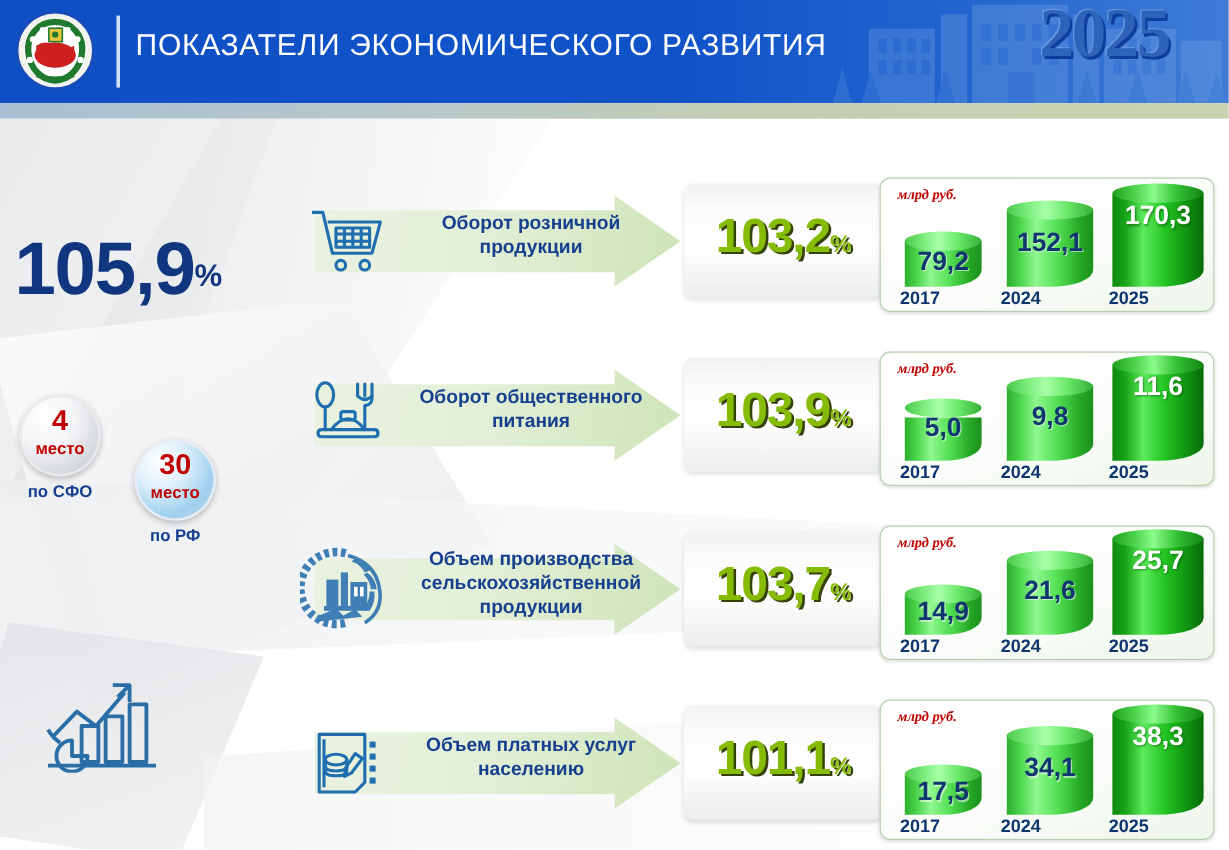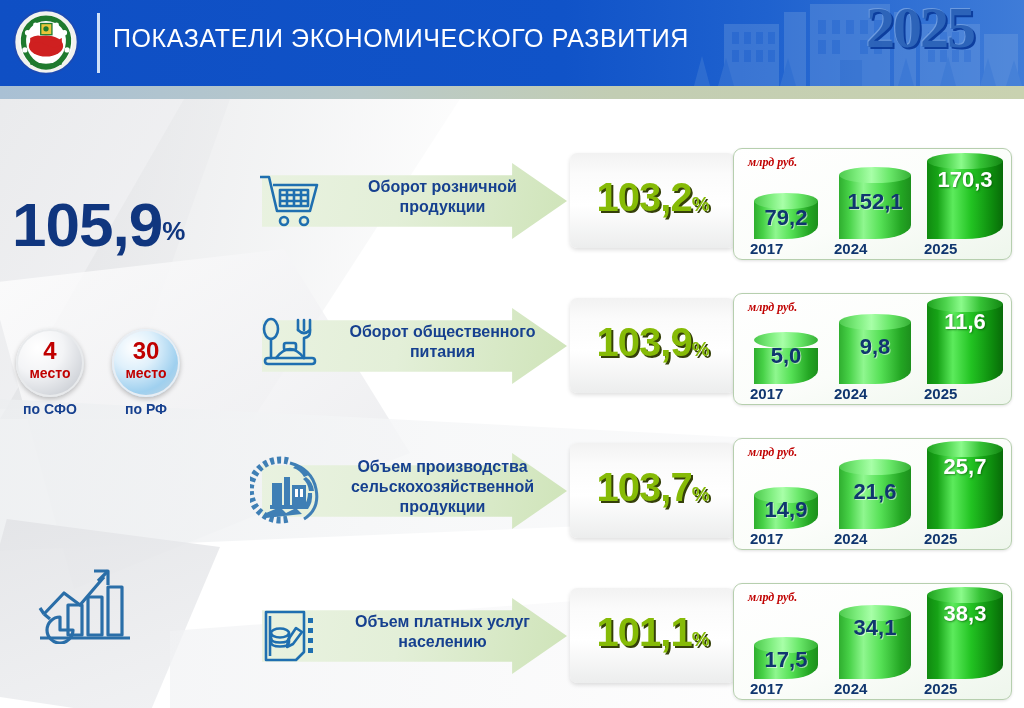--- a/index.html
+++ b/index.html
@@ -95,20 +95,21 @@
     text-align:center;vertical-align:top;position:relative;
     margin-right:28px;
   }
   .badge.silver{
     background:radial-gradient(circle at 32% 28%,#ffffff 0%,#f3f4f6 38%,#d6d9de 70%,#b9bdc4 100%);
     box-shadow:0 2px 5px rgba(0,0,0,.25), inset 0 0 0 2px #e8eaec;
   }
   .badge.blue{
     background:radial-gradient(circle at 32% 28%,#ffffff 0%,#dff0fb 32%,#9fd0ef 66%,#cdd6dd 100%);
     box-shadow:0 2px 5px rgba(0,0,0,.25), inset 0 0 0 2px #e8eef4;
+    margin-top:37px;
   }
   .badge-num{
     display:block;margin-top:10px;font-size:24px;font-weight:bold;color:#c00000;line-height:1;
   }
   .badge-word{
     display:block;margin-top:3px;font-size:14px;font-weight:bold;color:#c00000;line-height:1;
   }
   .badge-caption{
     position:absolute;left:-2px;top:72px;width:72px;text-align:center;
     font-size:14px;font-weight:bold;color:#16408f;
@@ -523,21 +524,21 @@
             <div class="cyl-top" style="top:0;"></div>
             <div class="cyl-val" style="top:10px;">17,5</div>
           </div>
           <div class="bar-year" style="position:static;margin-top:1px;">2017</div>
         </div>
 
         <div class="bargrp" style="left:100px;width:82px;">
           <div class="cyl" style="width:72px;height:74px;">
             <div class="cyl-body" style="height:66px;"></div>
             <div class="cyl-top" style="top:0;"></div>
-            <div class="cyl-val" style="top:10px;">34,1</div>
+            <div class="cyl-val" style="top:22px;">34,1</div>
           </div>
           <div class="bar-year" style="position:static;margin-top:1px;">2024</div>
         </div>
 
         <div class="bargrp" style="left:190px;width:82px;">
           <div class="cyl" style="width:76px;height:92px;">
             <div class="cyl-body dark" style="height:84px;"></div>
             <div class="cyl-top dark" style="top:0;"></div>
             <div class="cyl-val white" style="top:14px;">38,3</div>
           </div>

